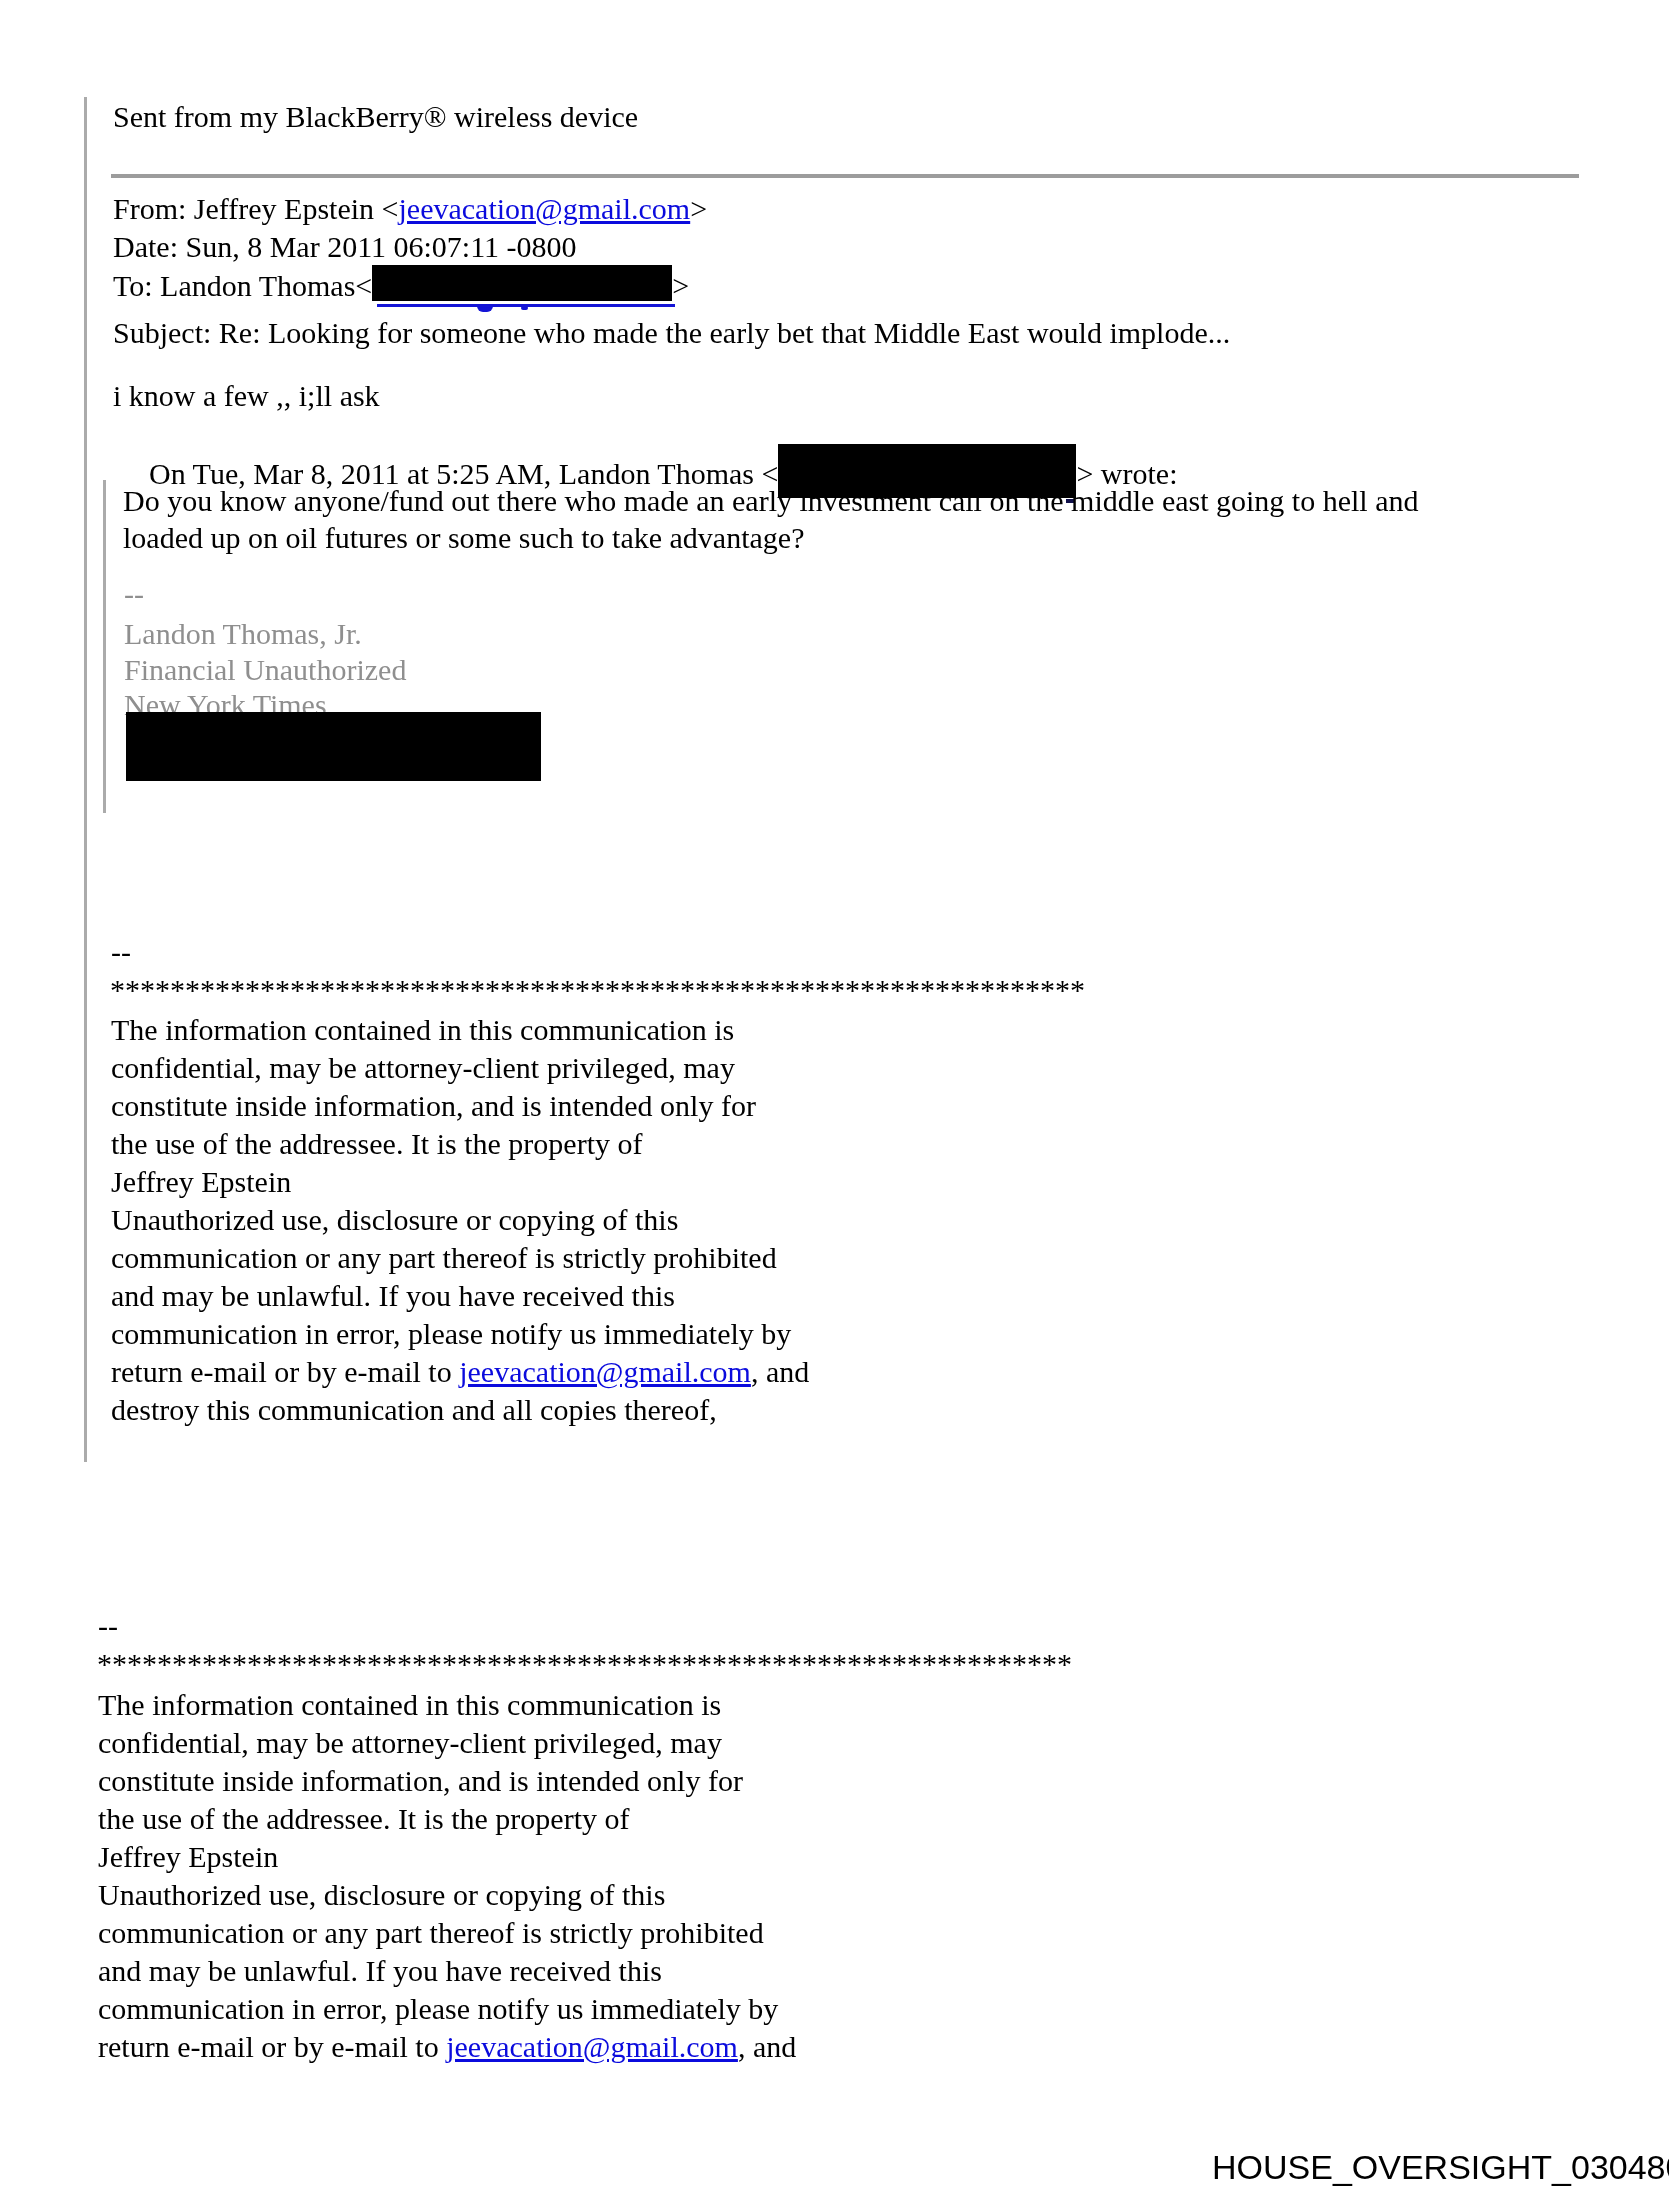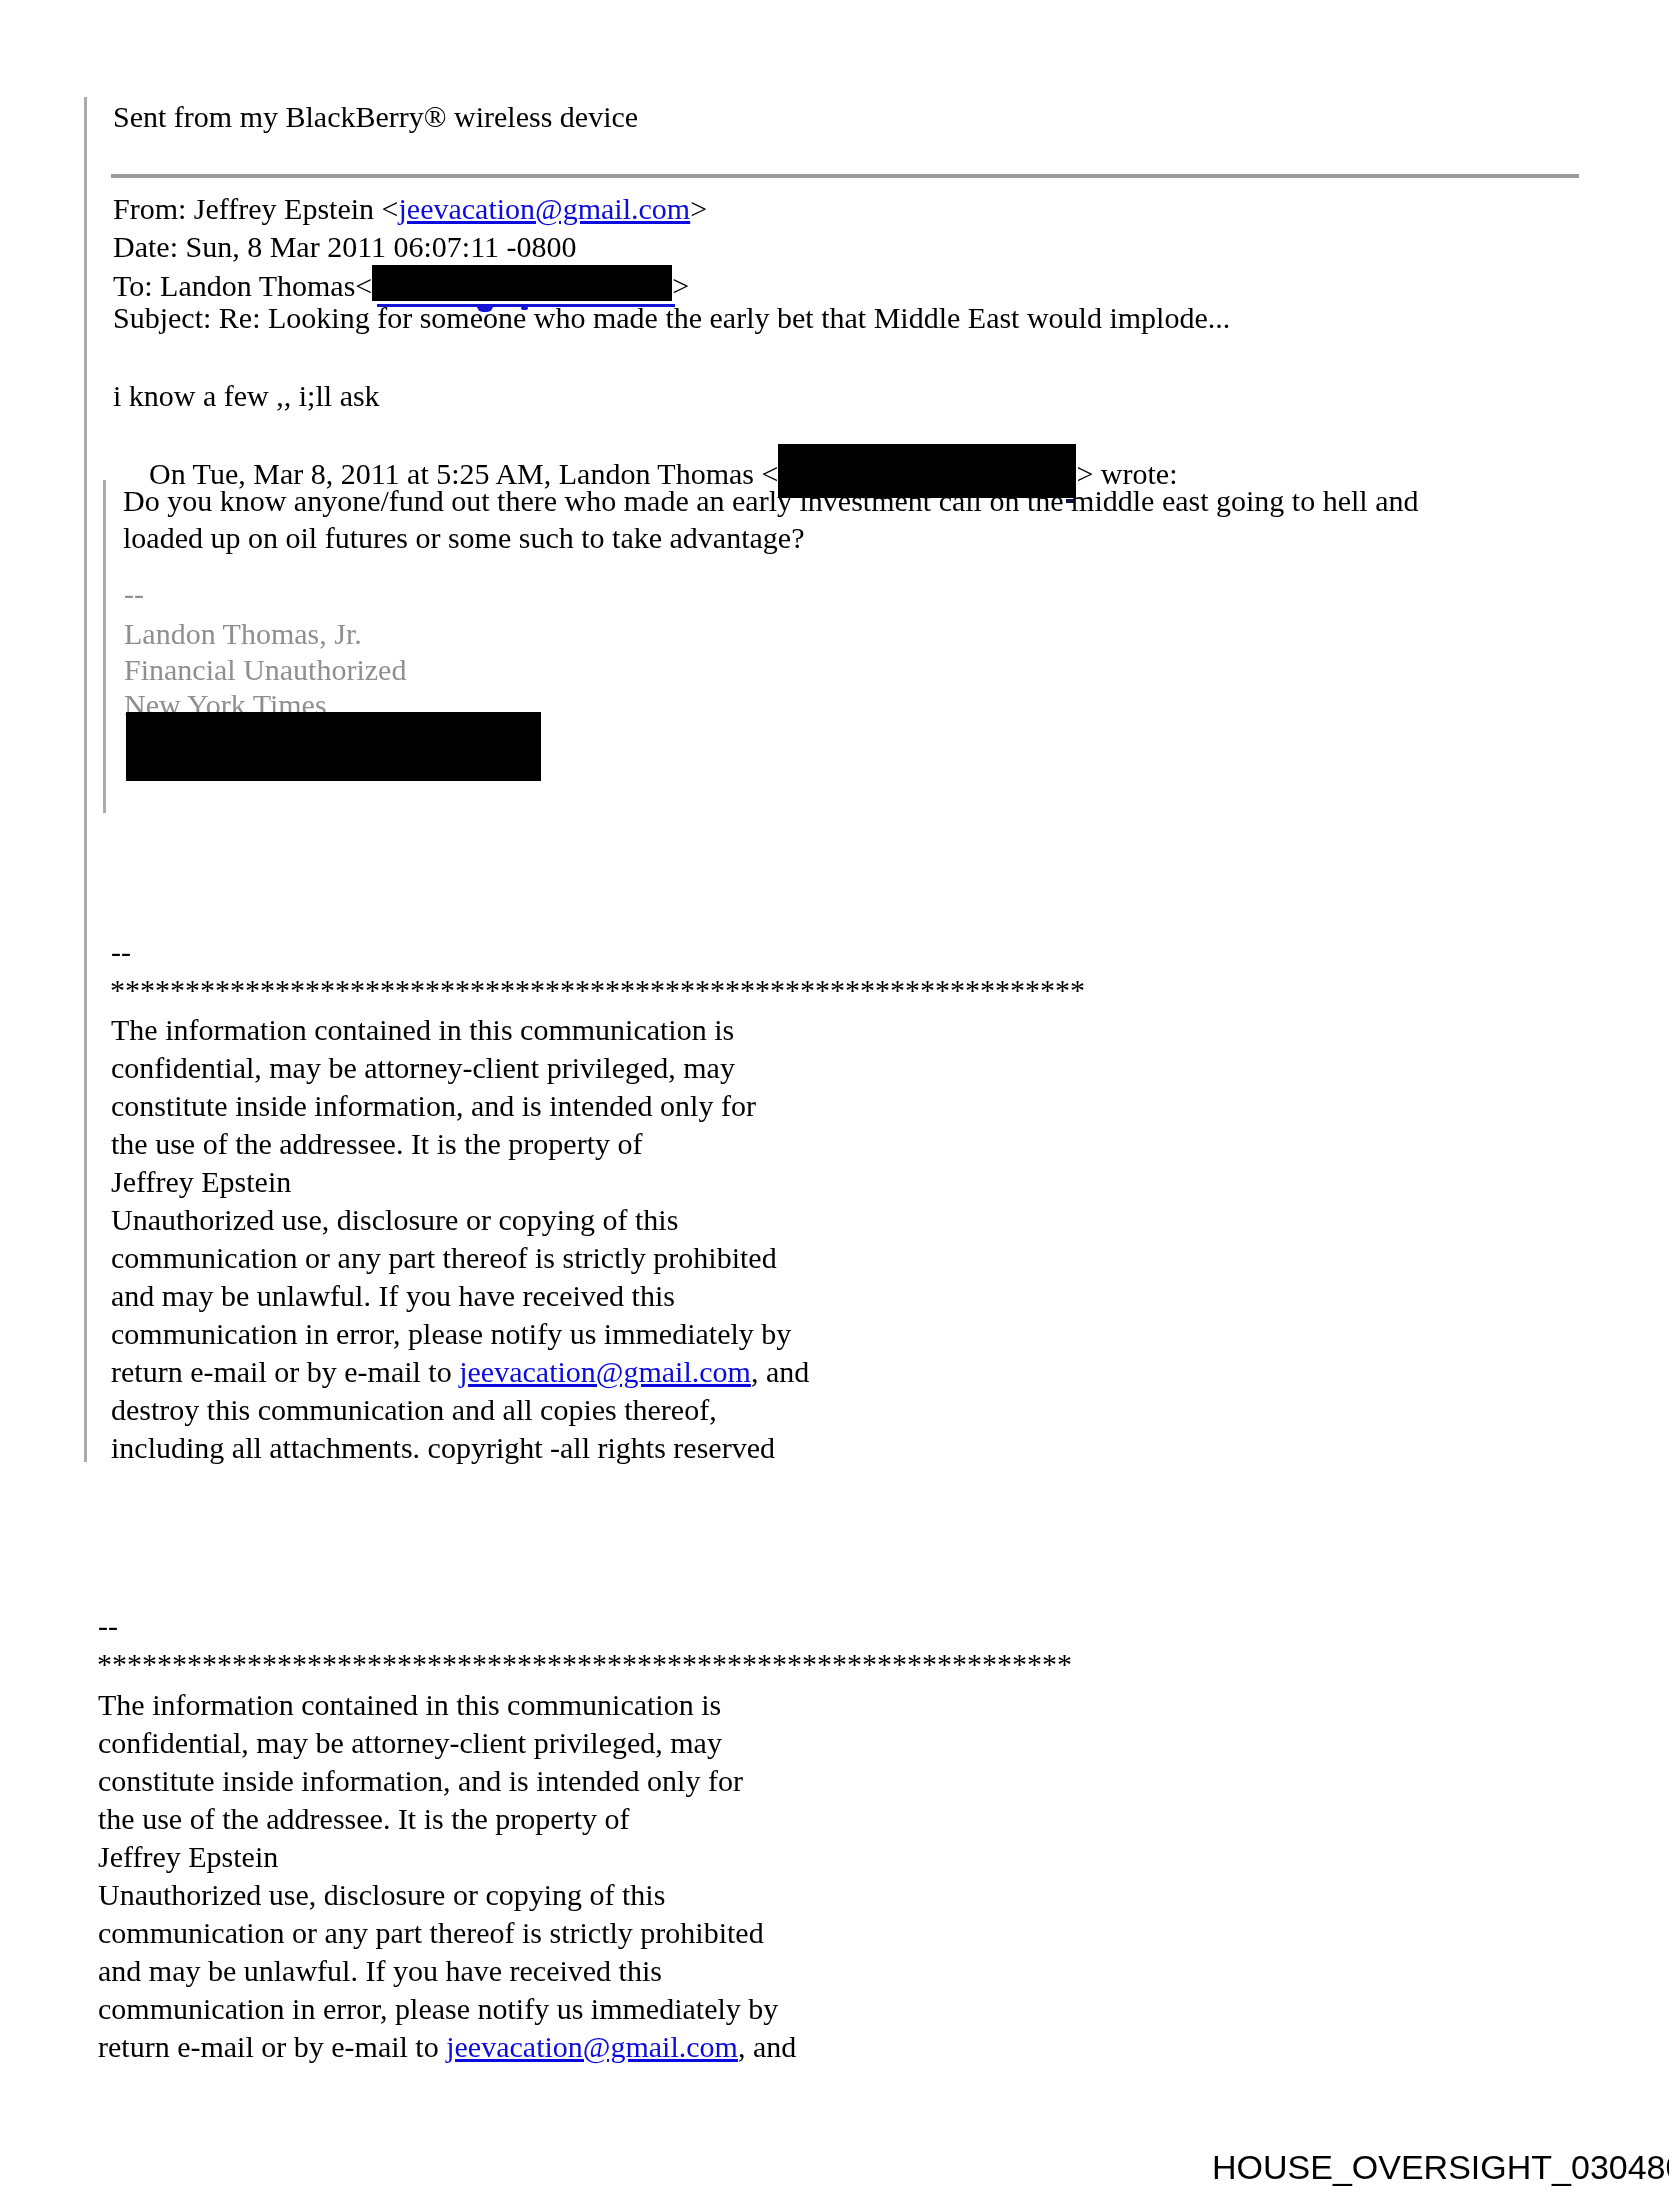--- a/index.html
+++ b/index.html
@@ -128,21 +128,21 @@
   </div>
 
   <div class="line" style="left:113px; top:228px;">
     <span class="bold">Date:</span><span> Sun, 8 Mar 2011 06:07:11 -0800</span>
   </div>
 
   <div class="line" style="left:113px; top:265px;">
     <span class="bold">To:</span><span> Landon Thomas&lt;</span><span class="redact-inline redact-to"><span class="peek-underline"></span><span class="peek-desc-1"></span><span class="peek-desc-2"></span></span><span>&gt;</span>
   </div>
 
-  <div class="line" style="left:113px; top:299px;">
+  <div class="line" style="left:113px; top:314px;">
     <span class="bold">Subject:</span><span> Re: Looking for someone who made the early bet that Middle East would implode...</span>
   </div>
 
   <div class="line" style="left:113px; top:377px;">i know a few ,, i;ll ask</div>
 
   <div class="line" style="left:113px; top:444px;margin-left:36px;">
     <span>On Tue, Mar 8, 2011 at 5:25 AM, Landon Thomas &lt;</span><span class="redact-inline redact-sender"><span class="peek-mark-right"></span></span><span>&gt; wrote:</span>
   </div>
 
   <div class="line" style="left:123px; top:482px;text-align:center;">Do you know anyone/fund out there who made an early investment call on the middle east going to hell and</div>
@@ -162,21 +162,20 @@
     <div>confidential, may be attorney-client privileged, may</div>
     <div>constitute inside information, and is intended only for</div>
     <div>the use of the addressee. It is the property of</div>
     <div>Jeffrey Epstein</div>
     <div>Unauthorized use, disclosure or copying of this</div>
     <div>communication or any part thereof is strictly prohibited</div>
     <div>and may be unlawful. If you have received this</div>
     <div>communication in error, please notify us immediately by</div>
     <div><span>return e-mail or by e-mail to </span><a class="link">jeevacation@gmail.com</a><span>, and</span></div>
     <div>destroy this communication and all copies thereof,</div>
-    <div>including all attachments. copyright -all rights reserved</div>
   </div>
 
   <div class="line" style="left:98px; top:1607px;">--</div>
   <div class="line" style="left:97px; top:1645px;">*****************************************************************</div>
   <div class="para" style="left:98px; top:1686px;">
     <div>The information contained in this communication is</div>
     <div>confidential, may be attorney-client privileged, may</div>
     <div>constitute inside information, and is intended only for</div>
     <div>the use of the addressee. It is the property of</div>
     <div>Jeffrey Epstein</div>

